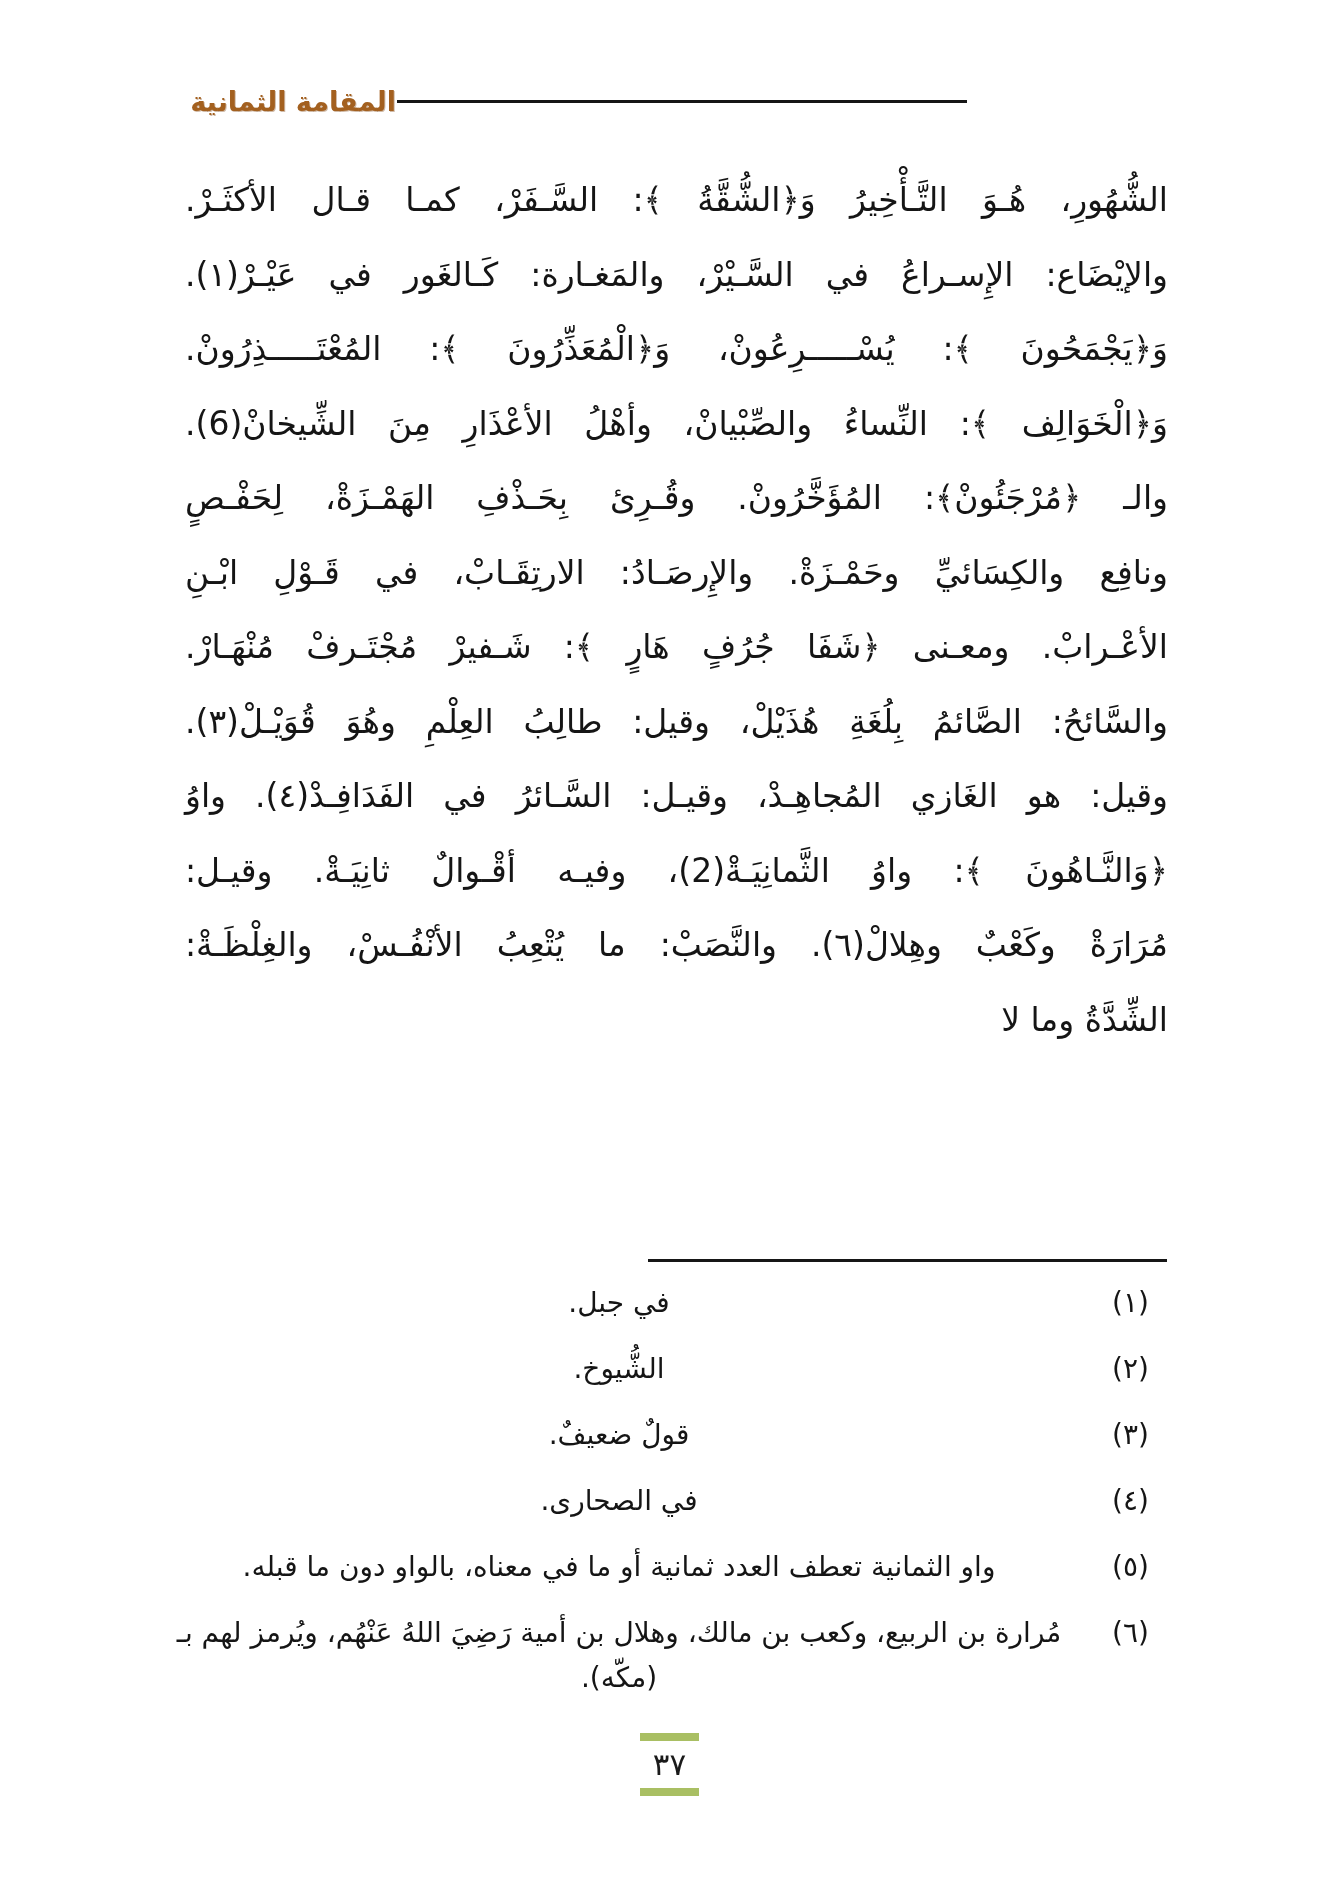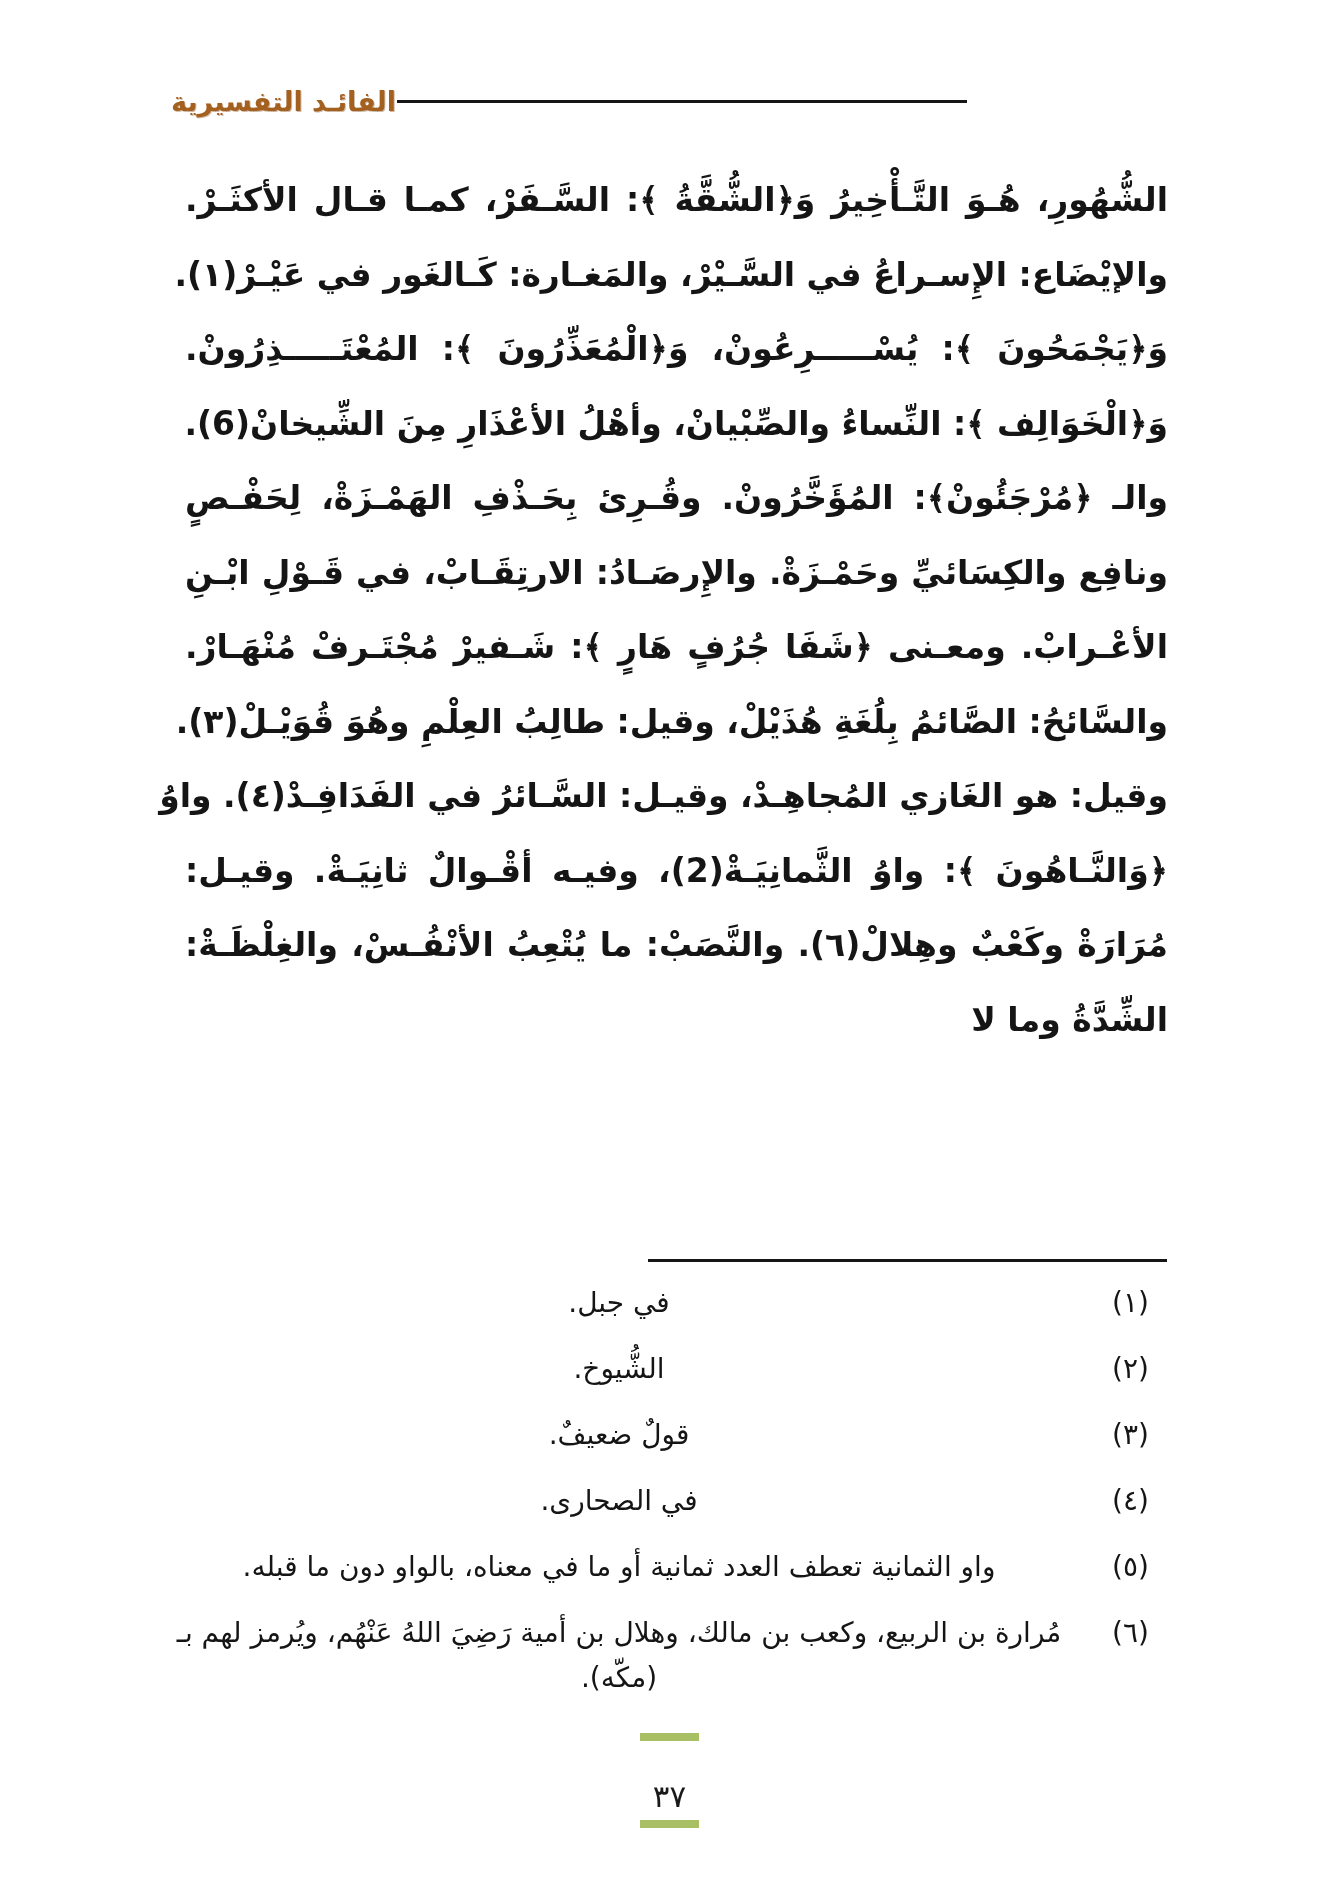--- a/index.html
+++ b/index.html
@@ -46,21 +46,20 @@
     direction: rtl;
   }
   .body-line {
     height: 74.5px;
     line-height: 74.5px;
     font-size: 33px;
     text-align: justify;
     text-align-last: justify;
     white-space: nowrap;
     overflow: visible;
-    font-weight: bold;
   }
   .body-line:last-child {
     text-align-last: right;
   }
   
   .footnote-sep {
     position: absolute;
     top: 1259px;
     right: 172px;
     width: 519px;
@@ -102,30 +101,29 @@
   }
   .footer-bar {
     width: 59px;
     height: 8px;
     background: var(--page-bar-green, #a9bf63);
   }
   .page-num {
     font-size: 31px;
     line-height: 47px;
     color: #1a1a1a;
-    margin-top: 32px;
   }
 </style>
 </head>
 <body>
 
 <div class="page">
 
   <header>
-    <div class="header-title">الفائـد التفسيرية</div>
+    <div class="header-title">المقامة الثمانية</div>
     <div class="header-rule"></div>
   </header>
 
   <main class="body-text">
       <p class="body-line">الشُّهُورِ، هُـوَ التَّـأْخِيرُ وَ﴿الشُّقَّةُ ﴾: السَّـفَرْ، كمـا قـال الأكثَـرْ.</p>
       <p class="body-line">والإيْضَاع: الإِسـراعُ في السَّـيْرْ، والمَغـارة: كَـالغَور في عَيْـرْ(١).</p>
       <p class="body-line">وَ﴿يَجْمَحُونَ ﴾: يُسْـــــرِعُونْ، وَ﴿الْمُعَذِّرُونَ ﴾: المُعْتَـــــذِرُونْ.</p>
       <p class="body-line">وَ﴿الْخَوَالِف ﴾: النِّساءُ والصِّبْيانْ، وأهْلُ الأعْذَارِ مِنَ الشِّيخانْ(6).</p>
       <p class="body-line">والـ ﴿مُرْجَئُونْ﴾: المُؤَخَّرُونْ. وقُـرِئ بِحَـذْفِ الهَمْـزَةْ، لِحَفْـصٍ</p>
       <p class="body-line">ونافِع والكِسَائيِّ وحَمْـزَةْ. والإِرصَـادُ: الارتِقَـابْ، في قَـوْلِ ابْـنِ</p>

